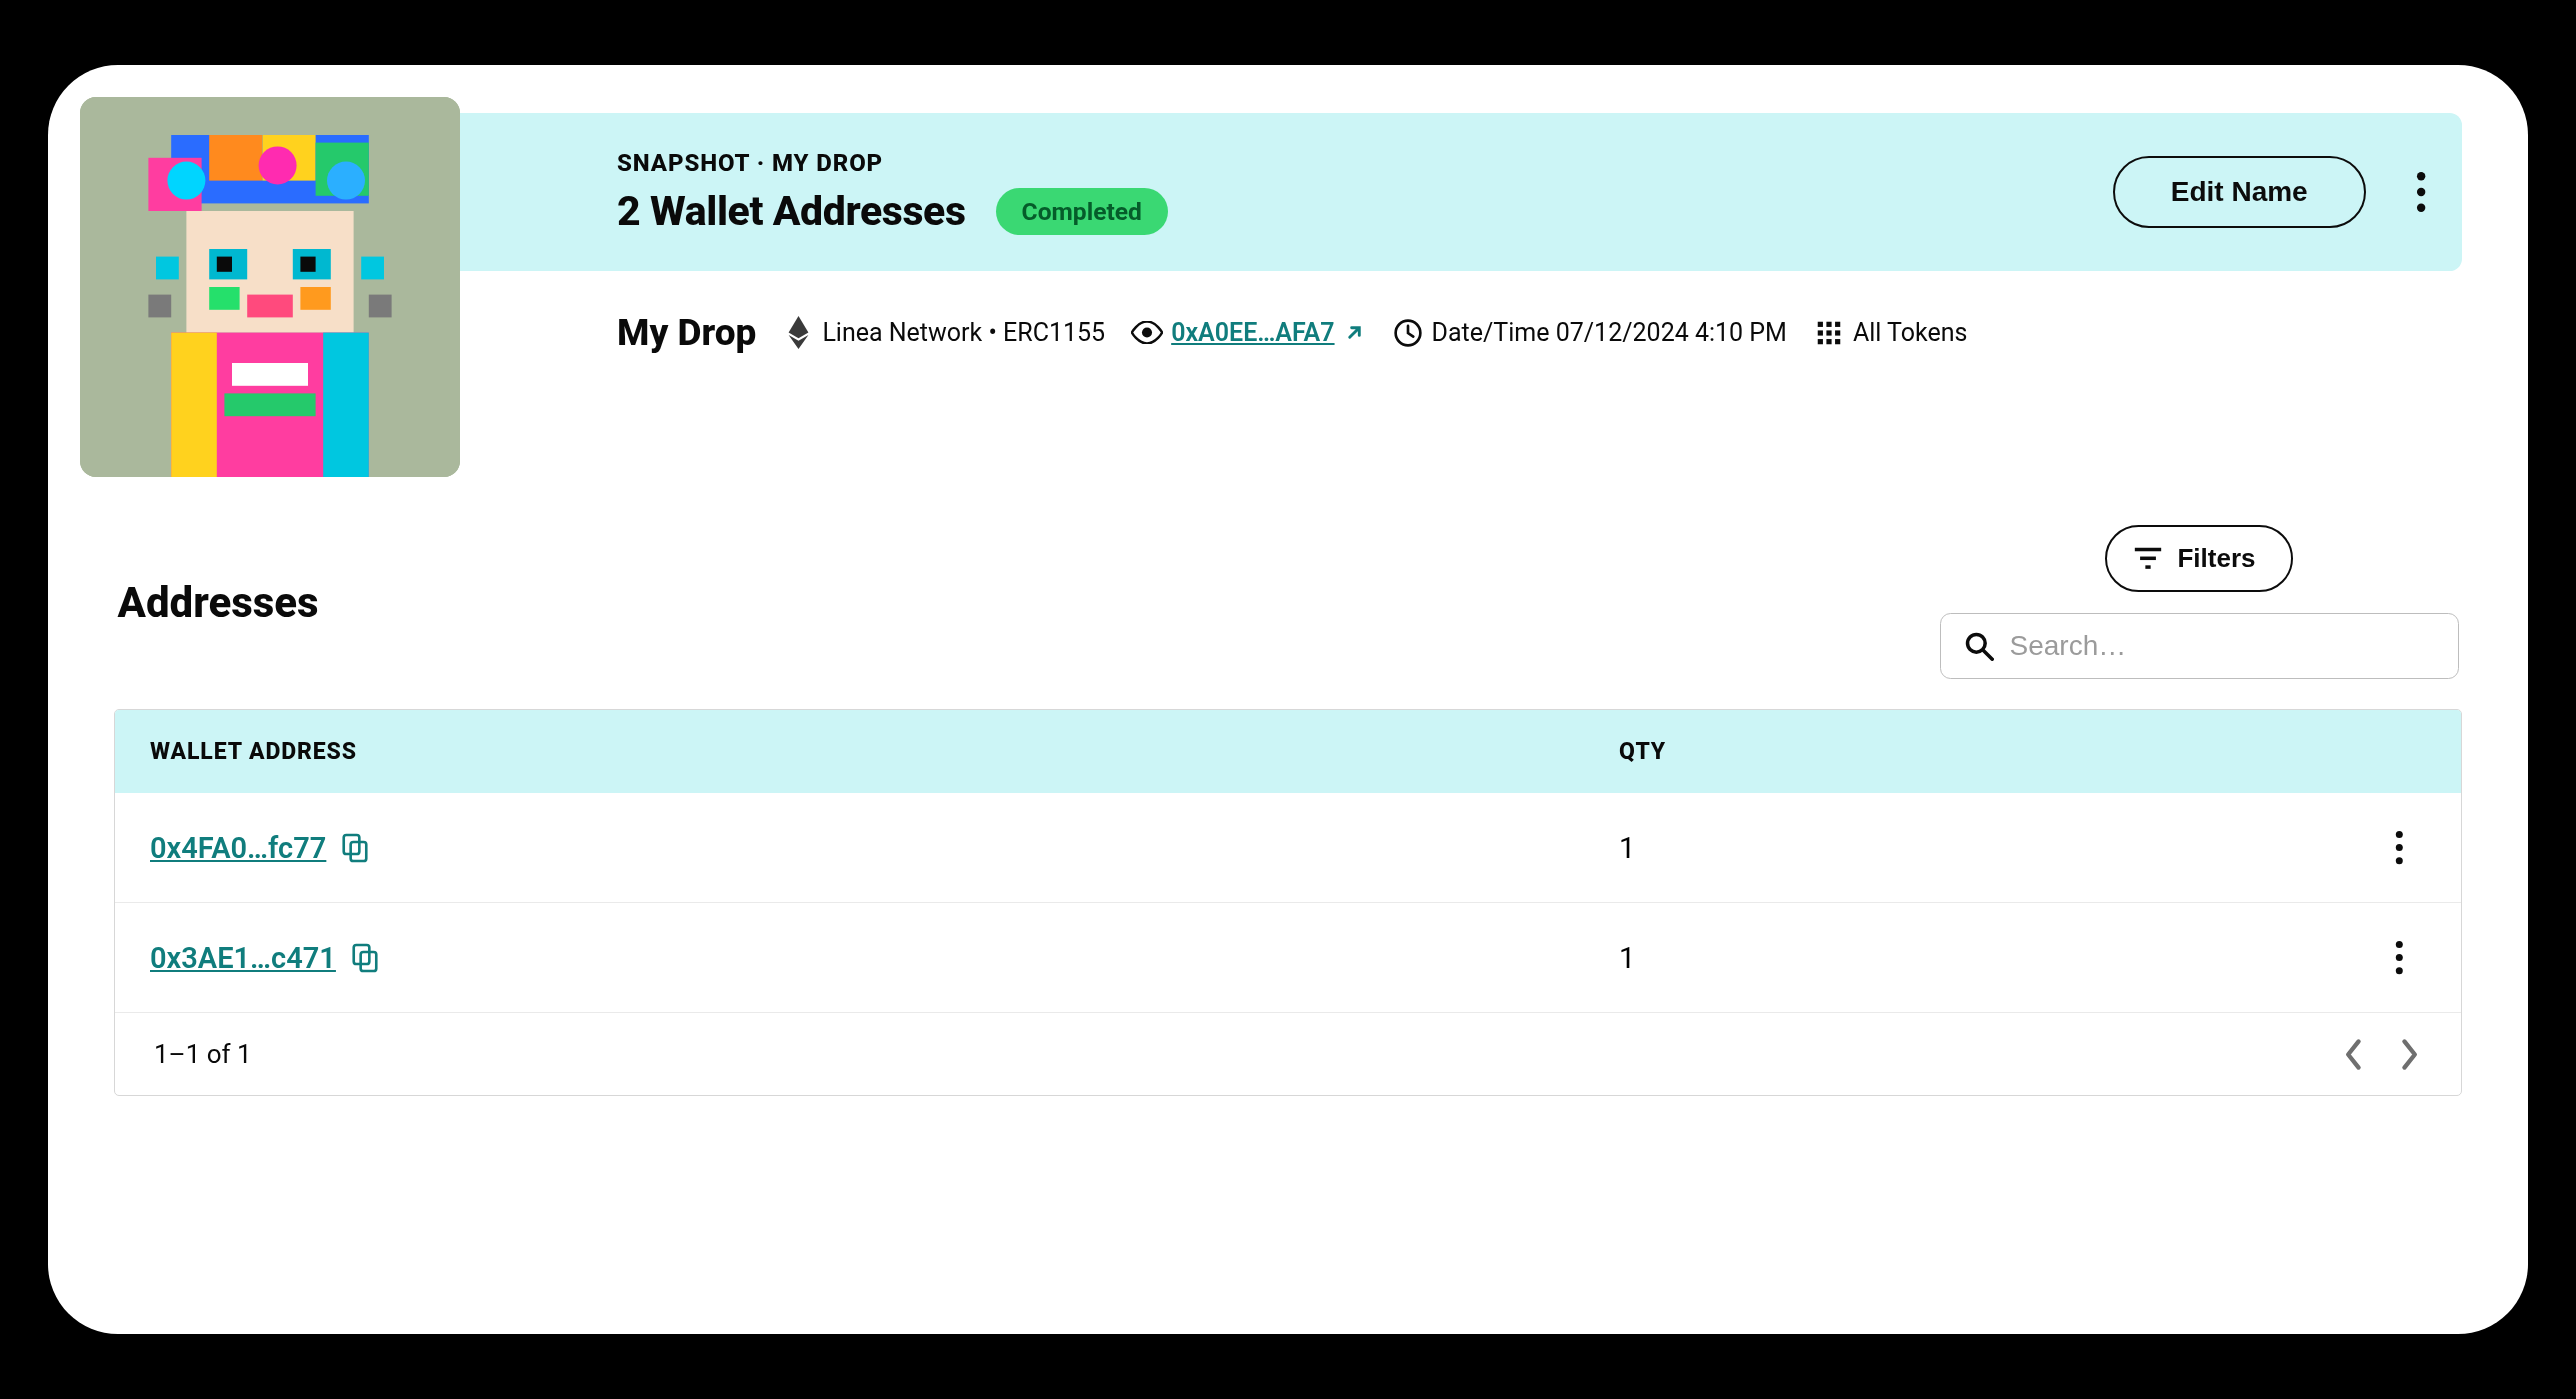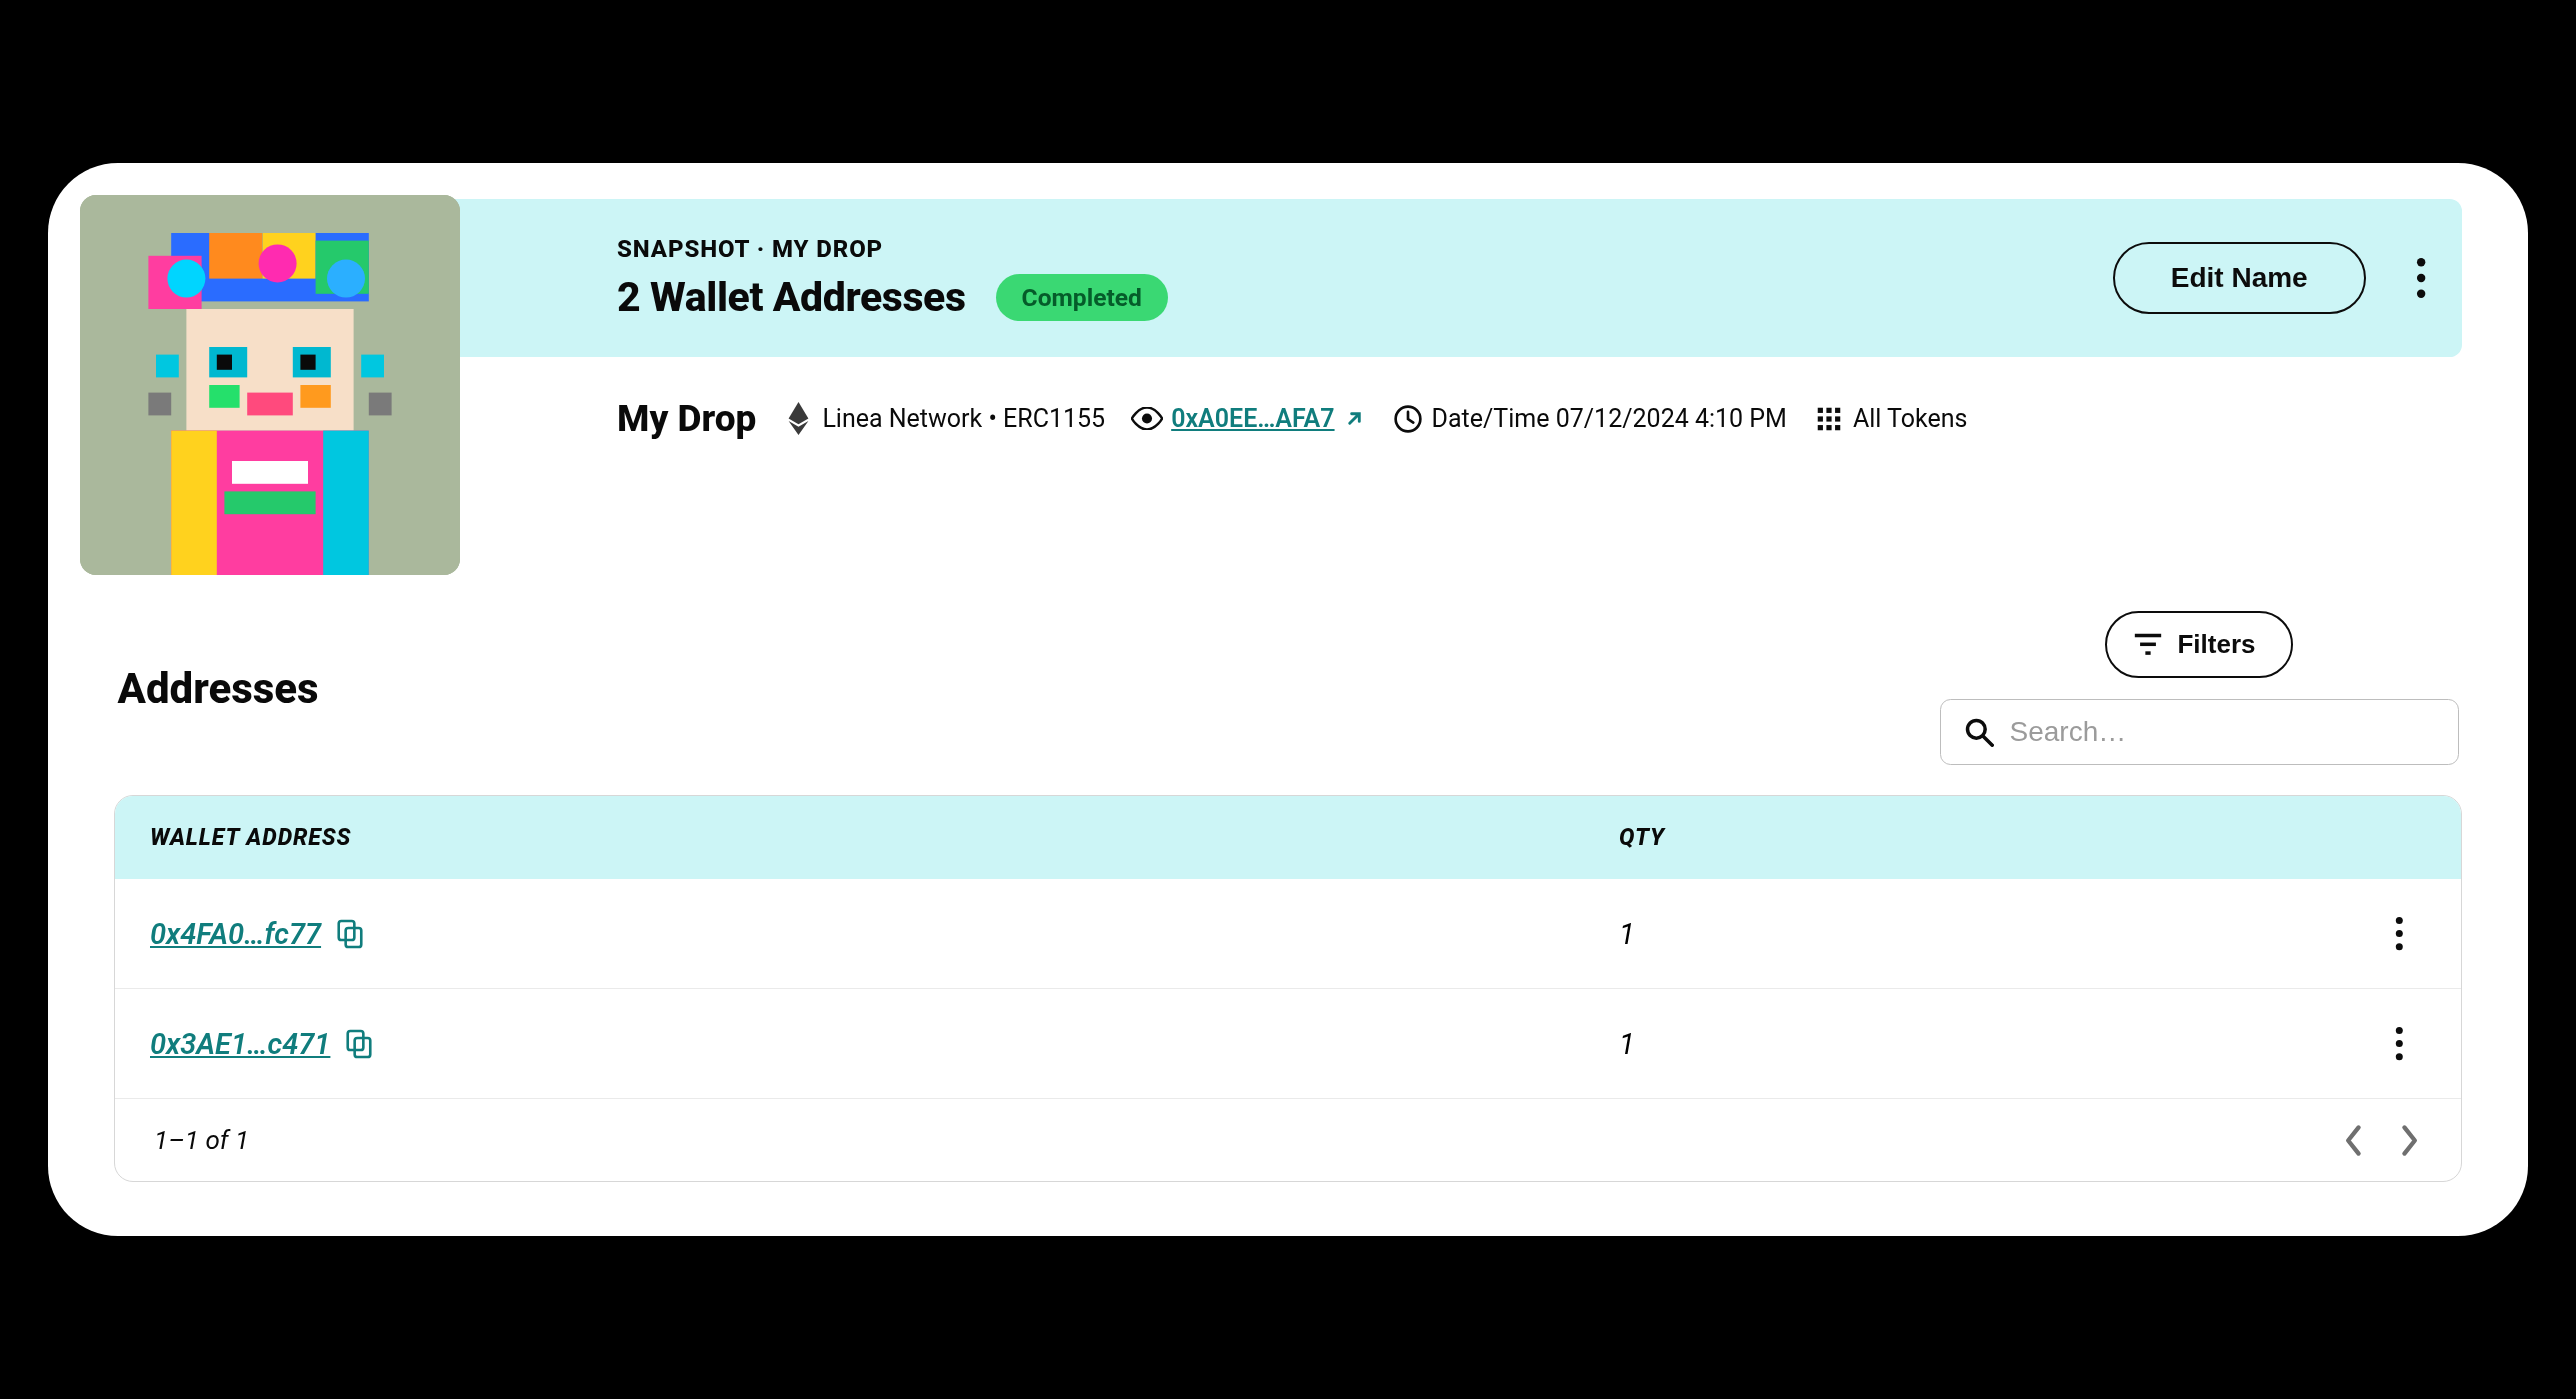--- a/index.html
+++ b/index.html
@@ -9,22 +9,22 @@
     width: 2576px;
     height: 1399px;
     display: flex;
     align-items: center;
     justify-content: center;
   }
   .frame {
     background: #fff;
     border-radius: 70px;
     width: 2480px;
-    height: 1073px;
-    padding: 36px 66px;
+    height: 1269px;
+    padding: 48px 66px;
     position: relative;
   }
   .banner {
     background: #ccf5f6;
     border-radius: 12.3px;
     display: flex;
     align-items: center;
     padding: 0 35px 0 28px;
     height: 158px;
     position: relative;
@@ -168,23 +168,22 @@
     font-size: 28px;
     color: #333;
     flex: 1;
     background: transparent;
   }
   .search-input::placeholder { color: #9b9b9b; }
 
   .table {
     margin-top: 30px;
     border: 1.8px solid #d7d7d7;
-    border-radius: 19px;
+    border-radius: 5px;
     overflow: hidden;
-    font-style: italic;
   }
   .thead {
     background: #ccf5f6;
     display: flex;
     padding: 28px 35px;
     font-size: 23px;
     font-weight: 800;
     letter-spacing: 0.9px;
     color: #0a0a0a;
   }

